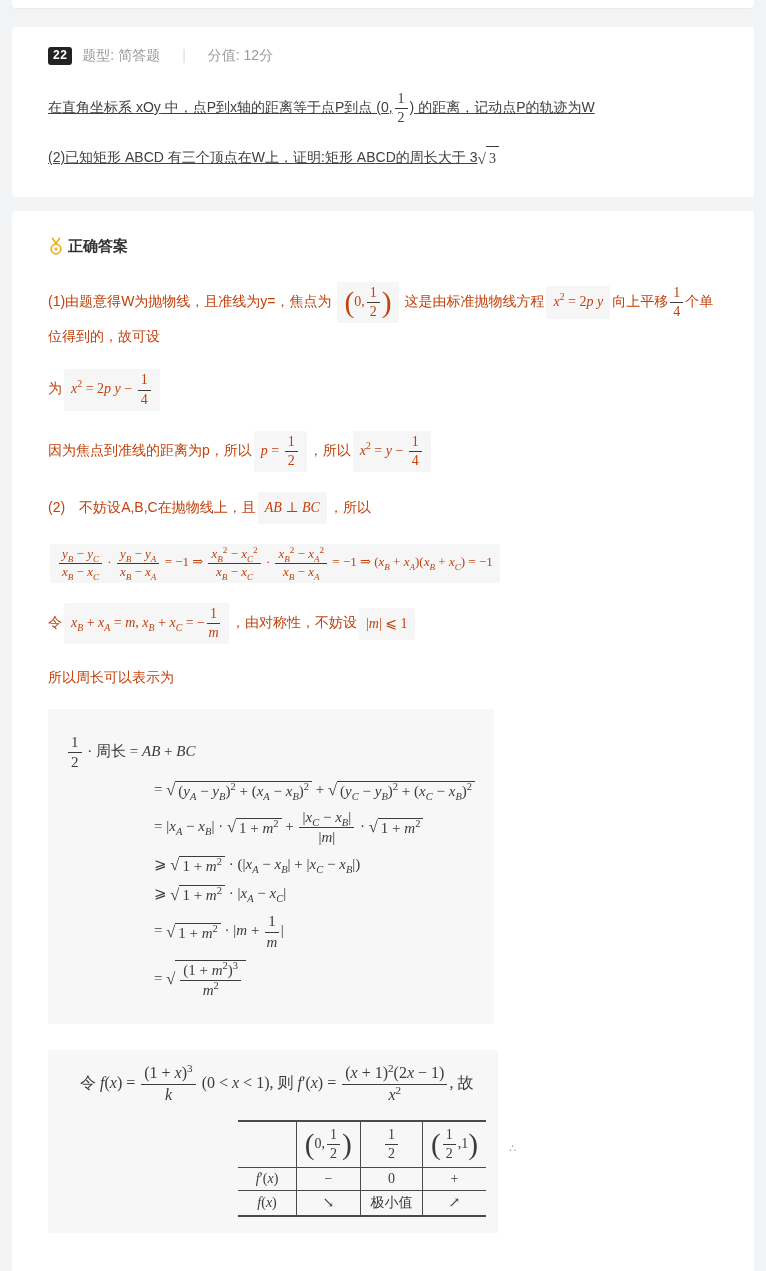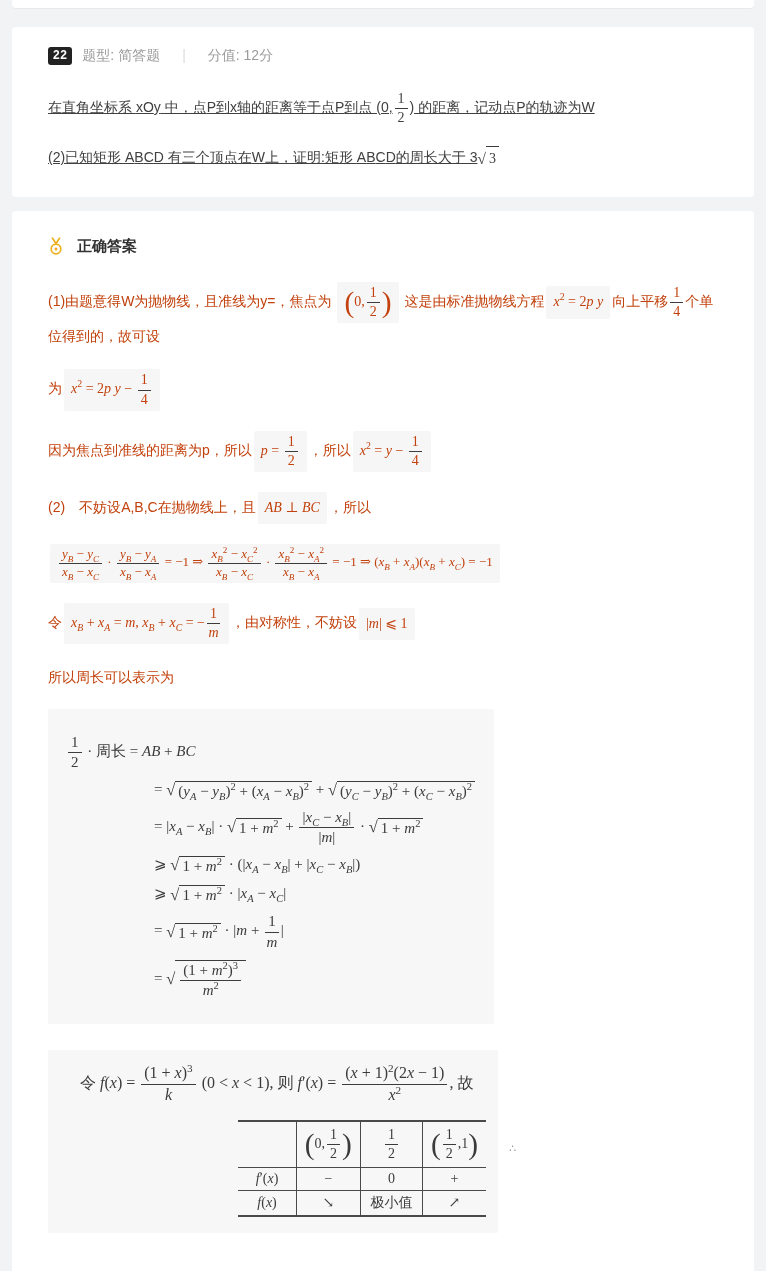--- a/index.html
+++ b/index.html
@@ -23,21 +23,21 @@
   .badge {
     background:#222222; color:#ffffff; font-weight:bold; font-size:12px;
     padding:1px 5px; border-radius:3px; margin-right:10px; letter-spacing:0.5px;
   }
   .sep { margin:0 22px; color:#dcdcdc; }
 
   .q-line { margin-top:20px; font-size:14px; color:#404040; line-height:1.6;text-decoration:underline; }
   .q-line:first-of-type { margin-top:24px; }
 
   
-  .a-header { display:flex; align-items:flex-end; gap:13px; }
+  .a-header { display:flex; align-items:flex-end; gap:4px; }
   .a-header .title { font-size:15px; font-weight:bold; color:#333333; }
 
   .para { margin-top:20px; font-size:14px; color:#c2410c; line-height:1.9; }
 
   
   i { font-style:normal; font-family:inherit; }
   .texline i, .chip i, .fr i, .sq i, .bpi i {
     font-style:italic; font-family:"Liberation Serif","DejaVu Serif",serif;
   }
   sub, sup { font-size:0.7em; line-height:0; }

